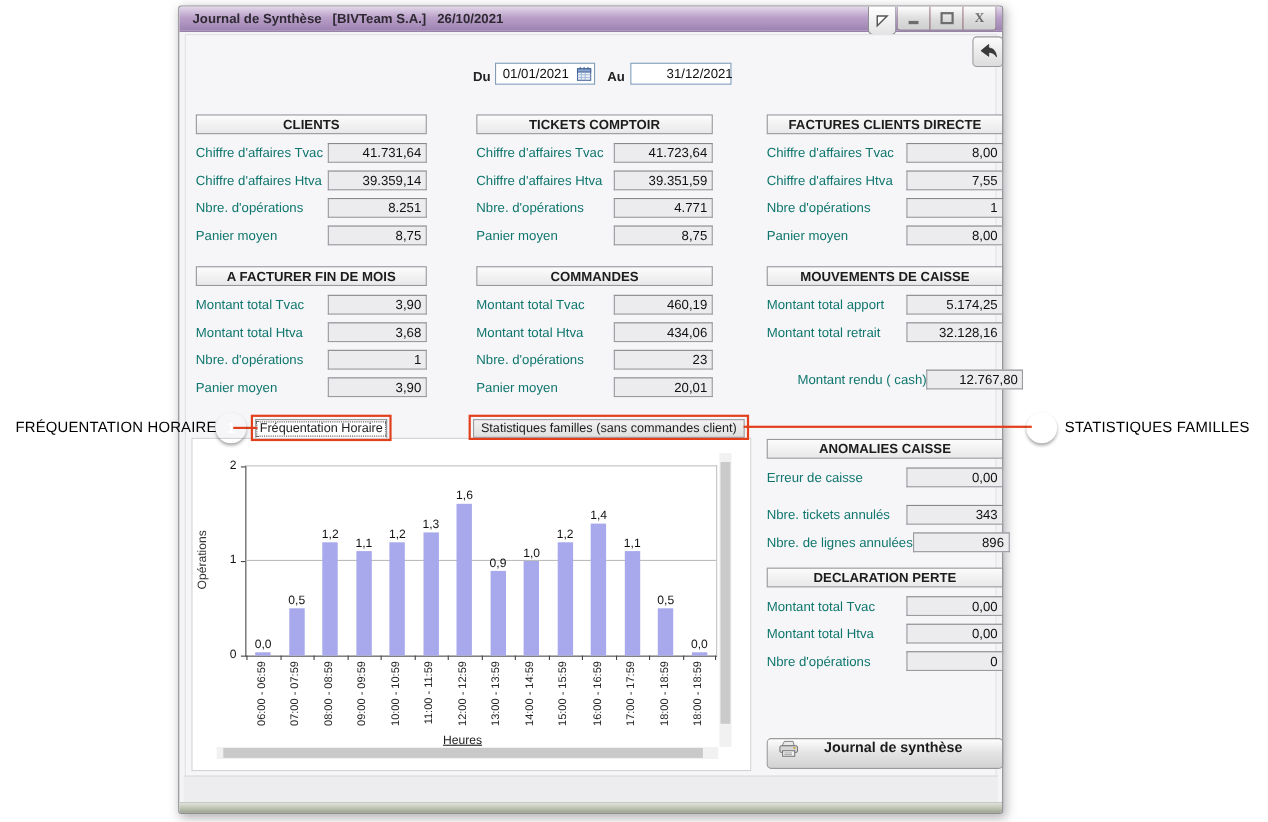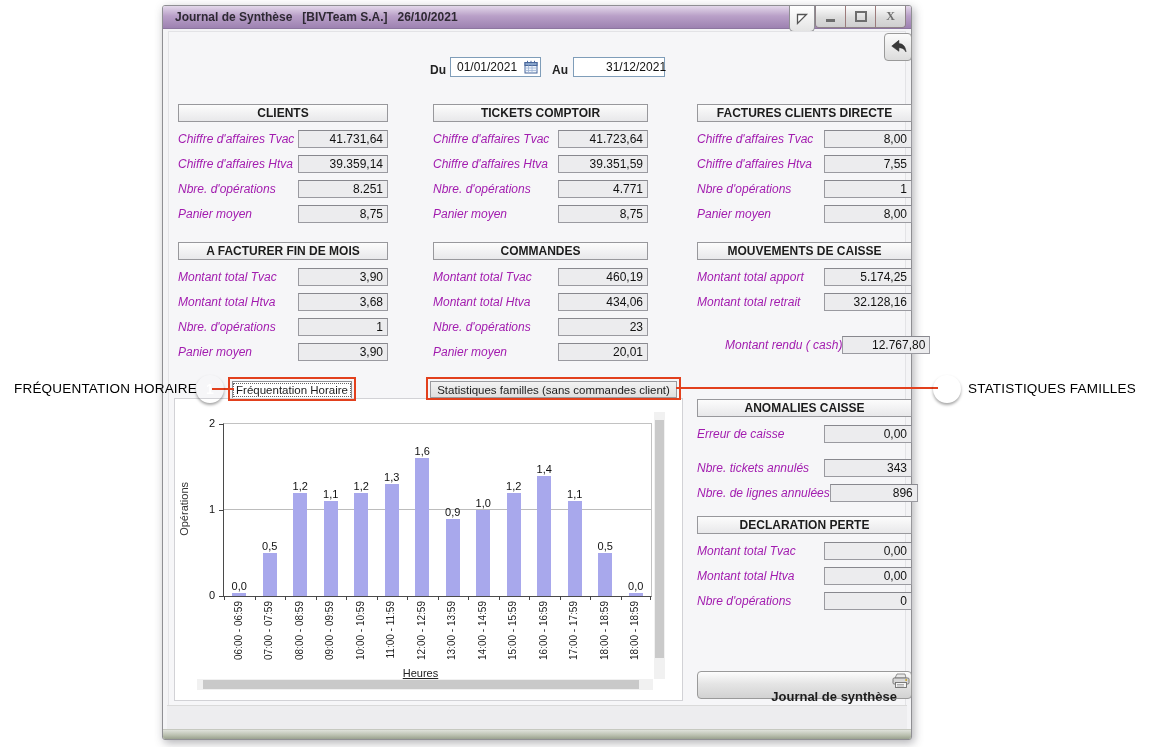--- a/index.html
+++ b/index.html
@@ -63,21 +63,21 @@
   }
 
   
   .panel { position:absolute; }
   .panel-header {
     height:18px; line-height:17px; text-align:center; font-size:12px; font-weight:bold; color:#1c1c1c;
     background:linear-gradient(#fcfcfc,#e8e8ea); border:1px solid #98989c; box-sizing:border-box;
   }
   .panel-rows { margin-top:8px; }
   .panel-row { display:flex; justify-content:space-between; align-items:center; height:18px; margin-bottom:7px; }
-  .row-label { font-size:12px; color:#a21caf; white-space:nowrap;font-style:italic; }
+  .row-label { font-size:12px; color:#0f766e; white-space:nowrap; }
   .row-value {
     width:var(--valw,90px); height:18px; box-sizing:border-box; flex:none;
     background:#ececee; border:1px solid #9a9aa0; border-top-color:#88888e;
     text-align:right; font-size:12px; line-height:16px; padding-right:4px; color:#111;
   }
   .gap-lg { margin-top:25px;margin-left:28px; }
   .gap-sm { margin-top:16px; }
 
   
   .tab {
@@ -113,21 +113,21 @@
   .vscroll { position:absolute; left:479px; top:13px; width:11px; height:267px; background:#f1f1f1; }
   .vscroll .thumb { position:absolute; left:1px; right:1px; top:8px; height:238px; background:#cacaca; }
   .hscroll { position:absolute; left:22px; top:280px; width:456px; height:11px; background:#f1f1f1; }
   .hscroll .thumb { position:absolute; top:1px; bottom:1px; left:6px; width:436px; background:#c9c9c9; }
 
   
   .print-btn {
     position:absolute; left:534px; top:665px; width:215px; height:28px;
     background:linear-gradient(#fdfdfd,#e5e5e5 45%,#d2d2d2);
     border:1px solid #9a9a9a; border-radius:4px; box-sizing:border-box;
-    display:flex; align-items:flex-end;flex-direction:column;
+    display:flex; align-items:flex-start;
   }
   .print-btn .label { flex:1; text-align:center; font-size:13px; font-weight:bold; color:#1c1c1c; padding-right:14px; }
   .print-icon { margin-left:9px; flex:none; display:flex; }
 
   
   .callout-label { position:absolute; font-size:13.5px; color:#000; letter-spacing:0.2px; }
   #callout1-label { left:14px; top:381px; }
   #callout2-label { left:968px; top:381px; }
   .callout-circle {
     position:absolute; width:28px; height:28px; border-radius:50%;

